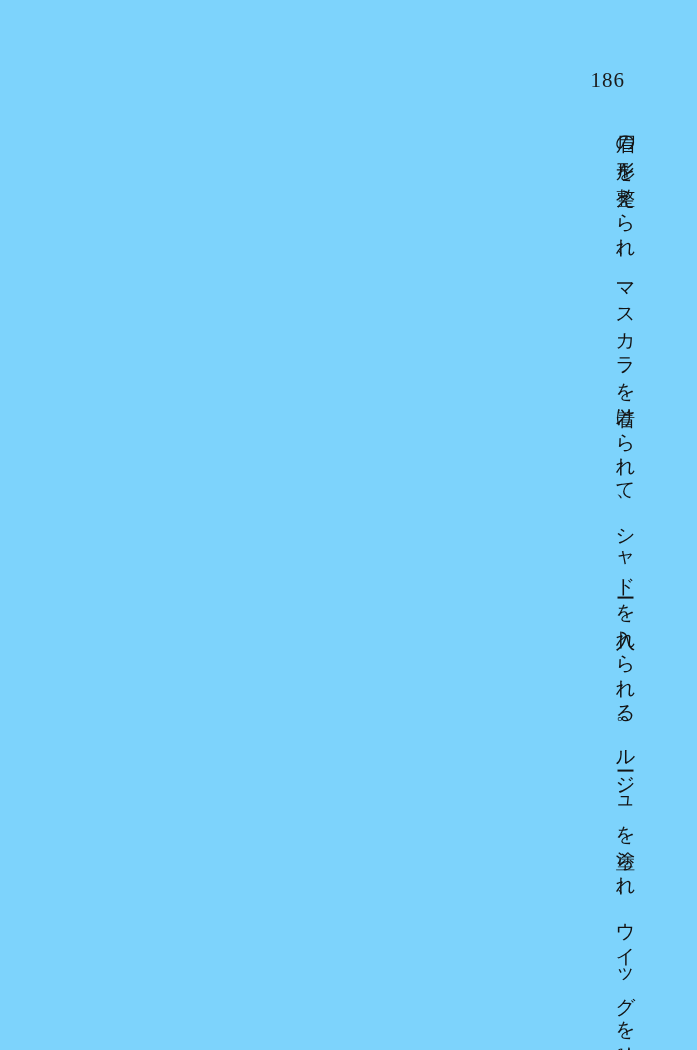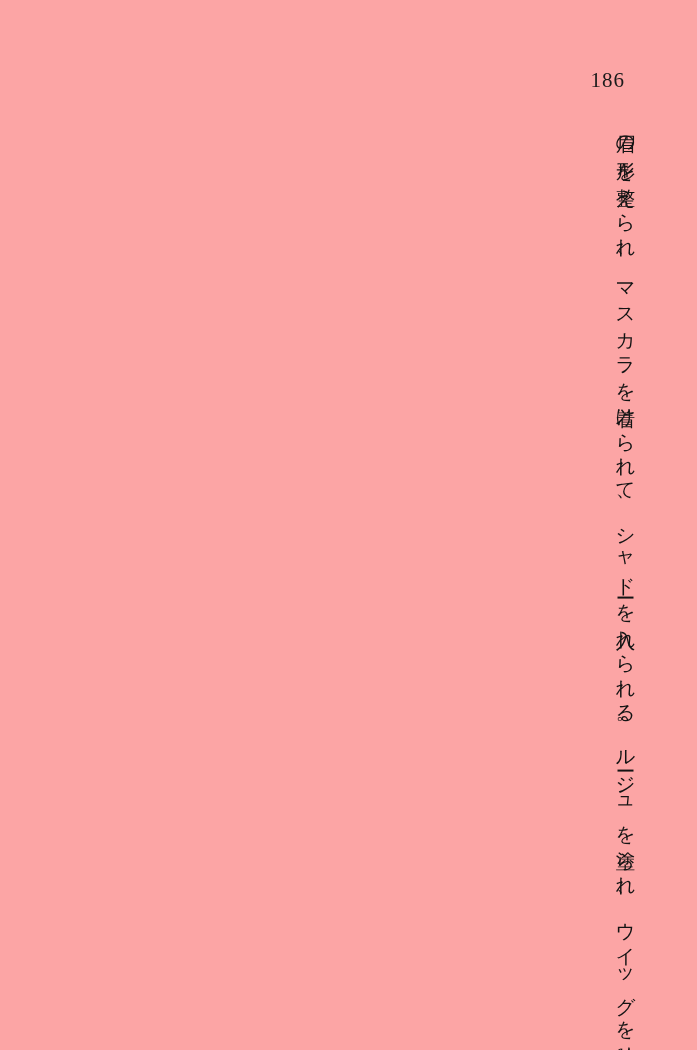--- a/index.html
+++ b/index.html
@@ -11,21 +11,21 @@
     width: 697px;
     height: 1050px;
     overflow: hidden;
     font-family: "DejaVu Serif", serif;
     color: #111111;
   }
   .page {
     position: relative;
     width: 697px;
     height: 1050px;
-    background: #fca5a5;
+    background: #7dd3fc;
   }
   .page-number {
     position: absolute;
     top: 68px;
     right: 72px;
     font-family: "Liberation Serif", serif;
     font-size: 21px;
     letter-spacing: 1px;
     color: #1a1a1a;
   }

